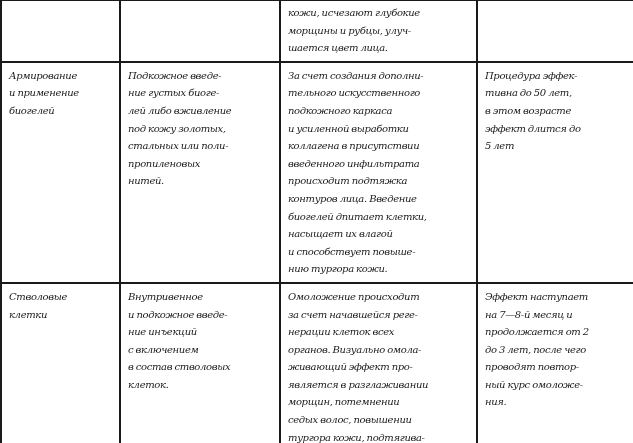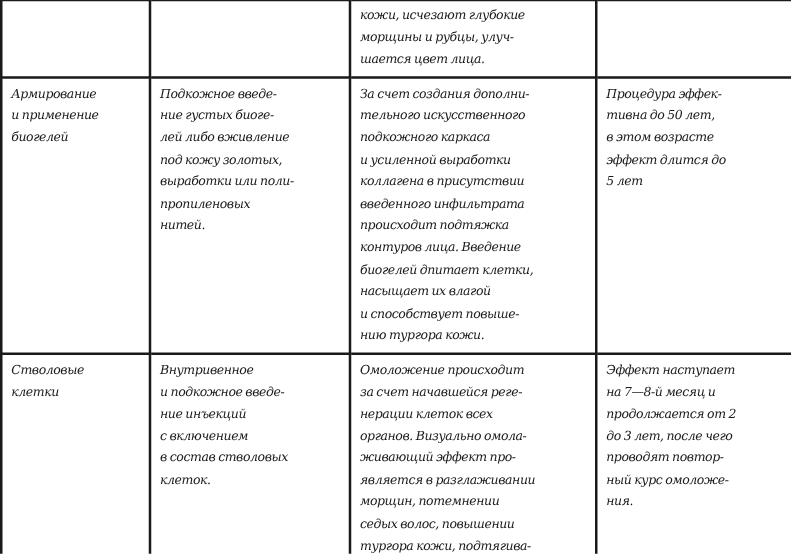--- a/index.html
+++ b/index.html
@@ -57,21 +57,21 @@
       <td class="c4"></td>
     </tr>
     <tr class="r1">
       <td class="c1">Армирование
 и применение
 биогелей</td>
       <td class="c2">Подкожное введе-
 ние густых биоге-
 лей либо вживление
 под кожу золотых,
-выработки или поли-
+стальных или поли-
 пропиленовых
 нитей.</td>
       <td class="c3">За счет создания дополни-
 тельного искусственного
 подкожного каркаса
 и усиленной выработки
 коллагена в присутствии
 введенного инфильтрата
 происходит подтяжка
 контуров лица. Введение

